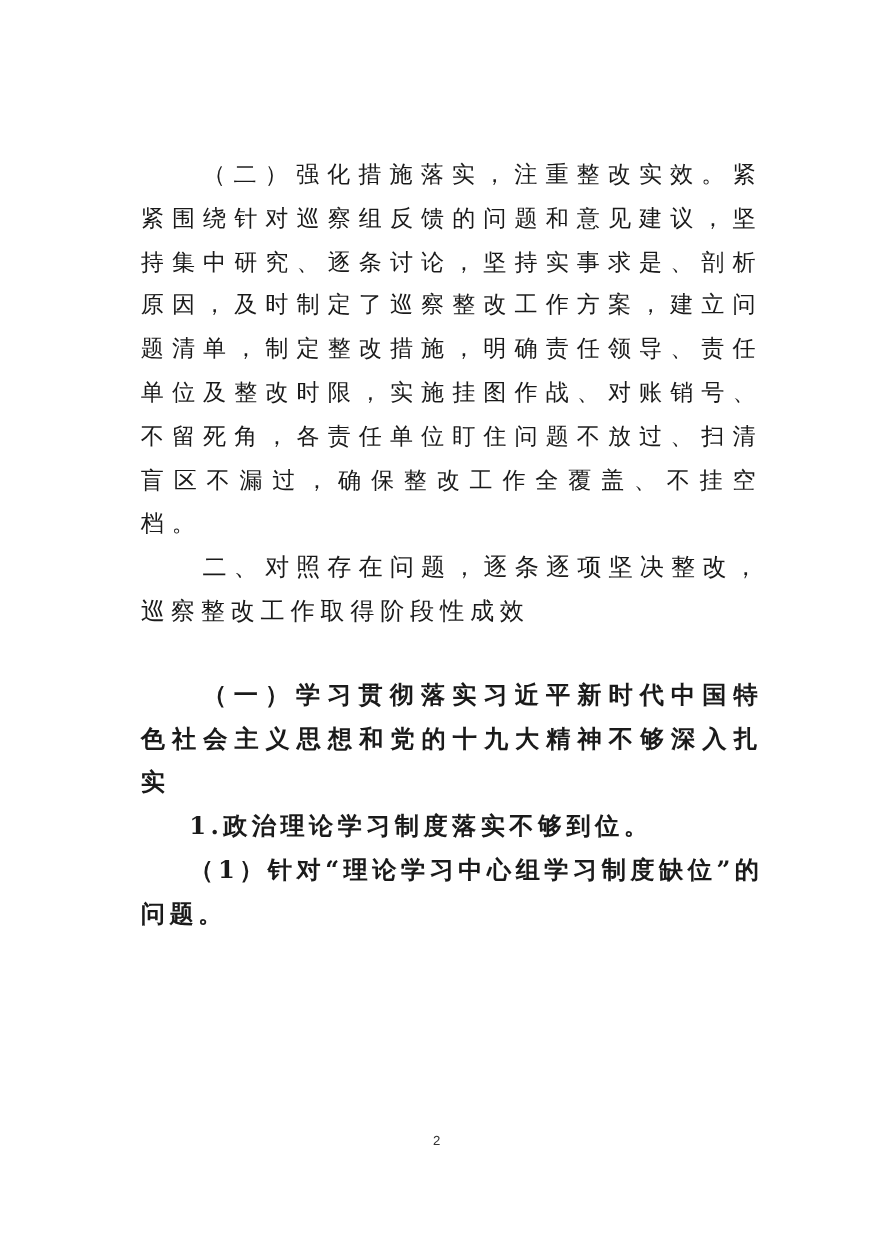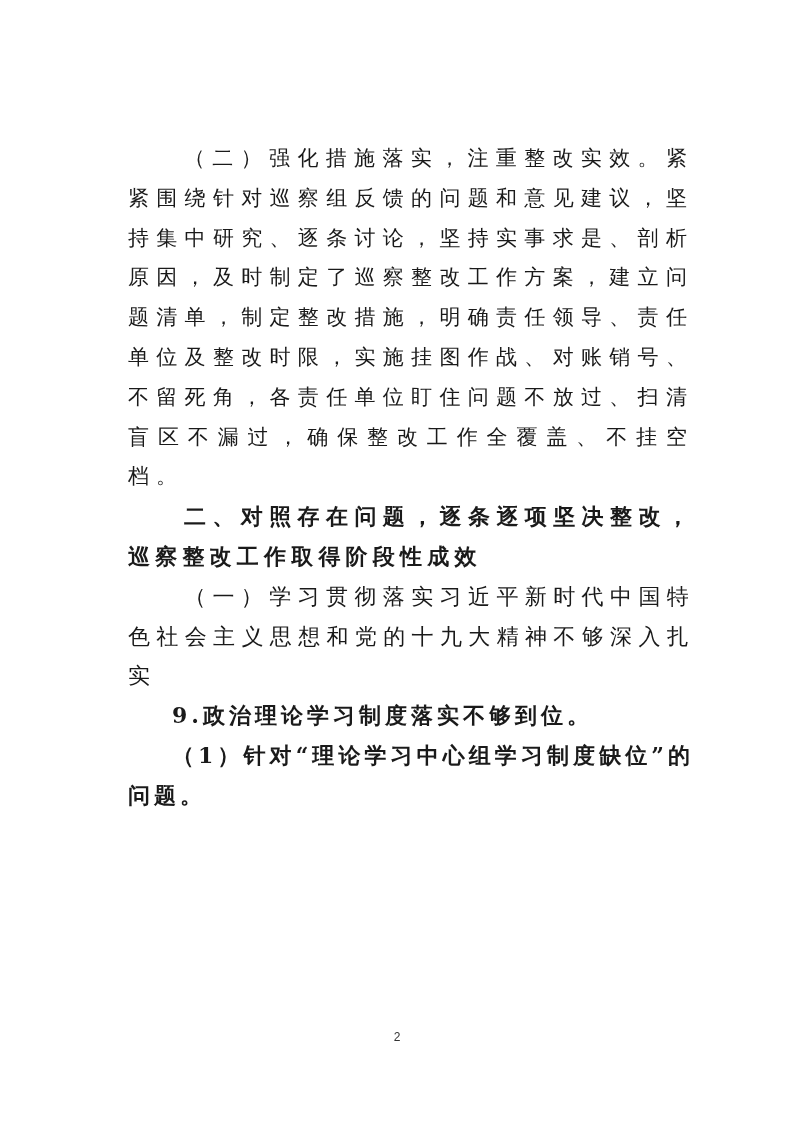--- a/index.html
+++ b/index.html
@@ -10,34 +10,34 @@
     font-family: "DejaVu Serif", "Liberation Serif", serif;
     font-size: 21px;
     line-height: 39.8px;
     letter-spacing: 7.1px;
     color: #1a1a1a;
     margin: 0;
     text-align: justify;
     text-indent: 56px;
     word-break: break-all;
   }
-  .heading1 { font-weight: bold; letter-spacing: 5.2px; font-size: 22px; }
-  .heading2 { font-weight: normal; letter-spacing: 5.2px; font-size: 22px; }
+  .heading1 { font-weight: normal; letter-spacing: 5.2px; font-size: 22px; }
+  .heading2 { font-weight: bold; letter-spacing: 5.2px; font-size: 22px; margin-top: 36px; }
   .heading3 { font-weight: bold; letter-spacing: 4px; font-size: 22px; text-indent: 44px; }
   .heading4 { font-weight: bold; letter-spacing: 4px; font-size: 22px; text-indent: 44px; }
   .page-number {
     position: absolute; left: 0; width: 794px; top: 1030px; text-align: center;
     font-family: "Liberation Sans", sans-serif; font-size: 12px; color: #333;
   }
 </style>
 </head>
 <body>
 
 <div class="page">
   <div class="content">
     <p class="para">（二）强化措施落实，注重整改实效。紧紧围绕针对巡察组反馈的问题和意见建议，坚持集中研究、逐条讨论，坚持实事求是、剖析原因，及时制定了巡察整改工作方案，建立问题清单，制定整改措施，明确责任领导、责任单位及整改时限，实施挂图作战、对账销号、不留死角，各责任单位盯住问题不放过、扫清盲区不漏过，确保整改工作全覆盖、不挂空档。</p>
     <p class="para heading1">二、对照存在问题，逐条逐项坚决整改，巡察整改工作取得阶段性成效</p>
     <p class="para heading2">（一）学习贯彻落实习近平新时代中国特色社会主义思想和党的十九大精神不够深入扎实</p>
-    <p class="para heading3">9.政治理论学习制度落实不够到位。</p>
+    <p class="para heading3">1.政治理论学习制度落实不够到位。</p>
     <p class="para heading4">（1）针对“理论学习中心组学习制度缺位”的问题。</p>
   </div>
   <div class="page-number">2</div>
 </div>
 
 </body></html>

